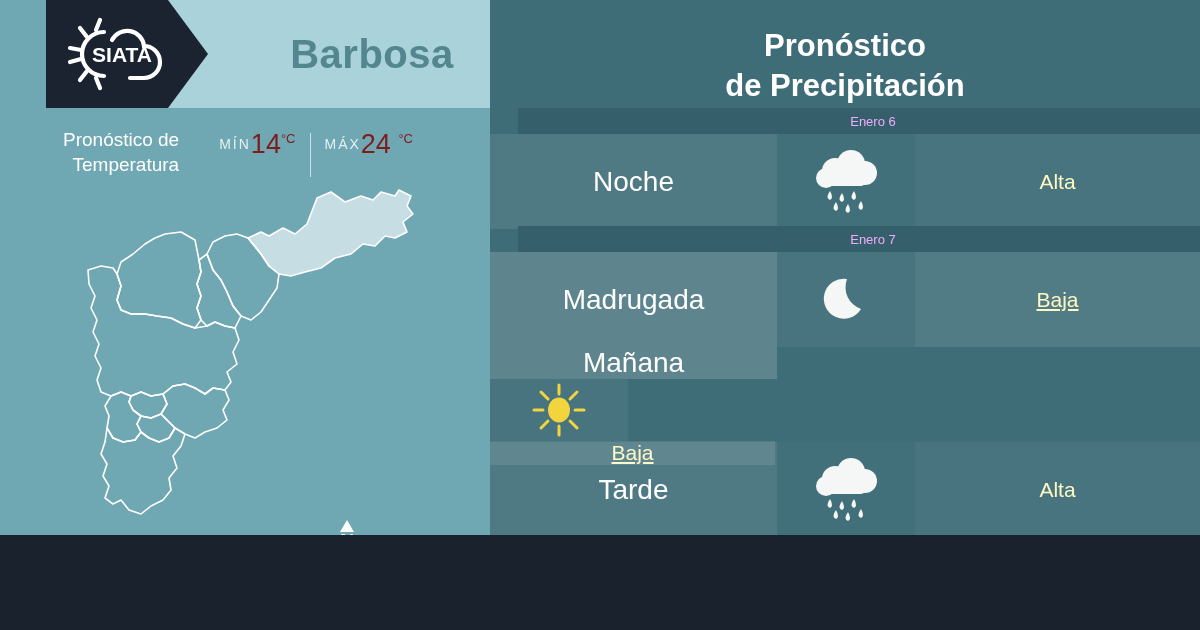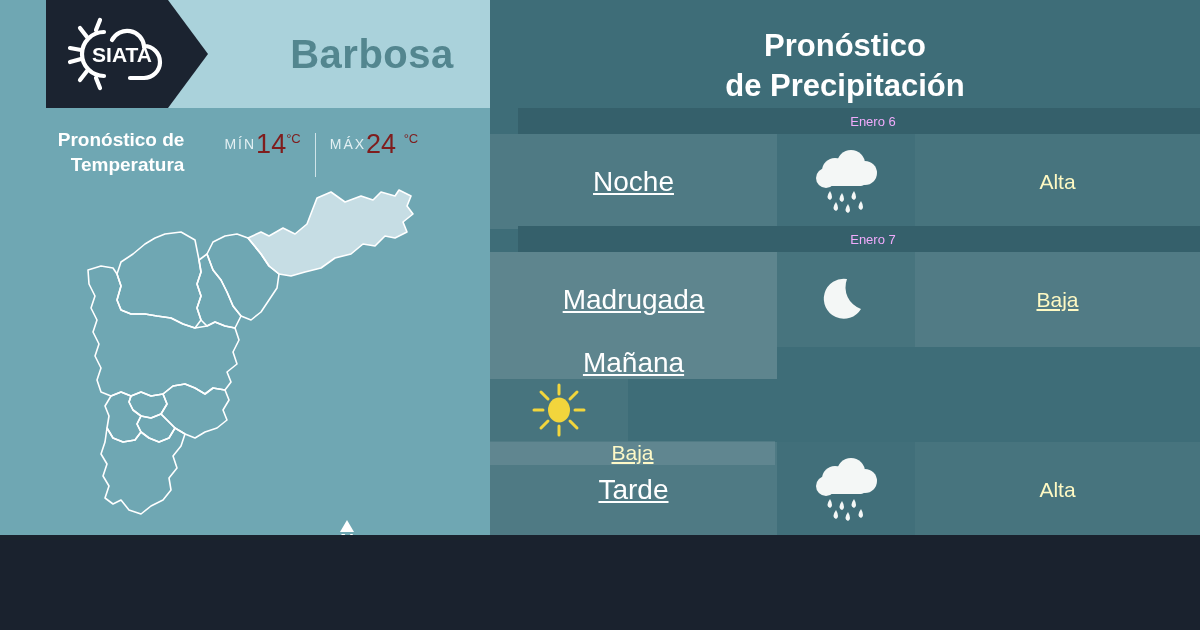--- a/index.html
+++ b/index.html
@@ -15,21 +15,21 @@
   .left-header{position:absolute;left:0;top:0;width:490px;height:108px;background:#aad2db;margin-left:46px;}
   .logo-banner{position:absolute;left:0;top:0;width:162px;height:108px;background:#1b2330;
     clip-path:polygon(0 0,122px 0,162px 54px,122px 108px,0 108px);}
   .logo-mark{position:absolute;left:14px;top:12px;width:120px;height:84px;}
   .city-name{position:absolute;left:162px;top:0;width:328px;height:108px;
     display:flex;align-items:center;justify-content:center;
     font-size:40px;font-weight:bold;color:#53868f;letter-spacing:.5px;}
 
   .temp-block{position:absolute;left:0;top:118px;width:490px;height:70px;
     display:flex;align-items:center;justify-content:center;gap:26px;}
-  .temp-title{font-size:19px;font-weight:bold;color:#ffffff;line-height:1.3;text-align:right;}
+  .temp-title{font-size:19px;font-weight:normal;color:#ffffff;line-height:1.3;text-align:right;}
   .temp-vals{display:flex;align-items:flex-start;}
   .temp-col{display:flex;flex-direction:row;align-items:center;padding:0 14px;}
   .temp-lbl{font-size:14px;color:#e3f0f3;letter-spacing:2px;margin-bottom:1px;}
   .temp-num{font-size:27px;color:#7f1d1d;}
   .temp-num sup{font-size:13px;vertical-align:super;}
   .temp-div{width:1px;height:44px;background:#cfe4e9;margin-top:4px;}
 
   .map-wrap{position:absolute;left:55px;top:188px;width:390px;height:340px;}
   .map-wrap svg{width:100%;height:100%;display:block;}
   .north{position:absolute;left:277px;top:332px;width:30px;height:40px;text-align:center;}
@@ -42,21 +42,21 @@
   .right-title{position:absolute;left:0;top:14px;width:710px;text-align:center;
     font-size:31px;font-weight:bold;color:#ffffff;line-height:1.28;margin-top:12px;}
   .date-band{position:absolute;left:0;width:710px;height:26px;background:#35606b;
     display:flex;align-items:center;justify-content:center;
     font-size:13px;color:#f0abfc;margin-left:28px;}
   #date-band-0{top:108px;}
   #date-band-1{top:226px;}
 
   .frow{position:absolute;left:0;width:710px;height:95px;display:flex;}
   .frow .c-period{width:287px;display:flex;align-items:center;justify-content:center;
-    font-size:28px;color:#ffffff;text-decoration:underline;}
+    font-size:28px;color:#ffffff;}
   .frow .c-icon{width:138px;display:flex;align-items:center;justify-content:center;}
   .frow .c-level{width:285px;display:flex;align-items:center;justify-content:center;
     font-size:21px;color:#fef9c3;}
   .tint-a .c-period{background:rgba(255,255,255,.09);}
   .tint-a .c-icon{background:rgba(255,255,255,.02);}
   .tint-a .c-level{background:rgba(255,255,255,.05);}
   .tint-b .c-period{background:rgba(255,255,255,.17);}
   .tint-b .c-icon{background:rgba(255,255,255,.05);}
   .tint-b .c-level{background:rgba(255,255,255,.10);text-decoration:underline;}
   #frow-0{top:134px;}

